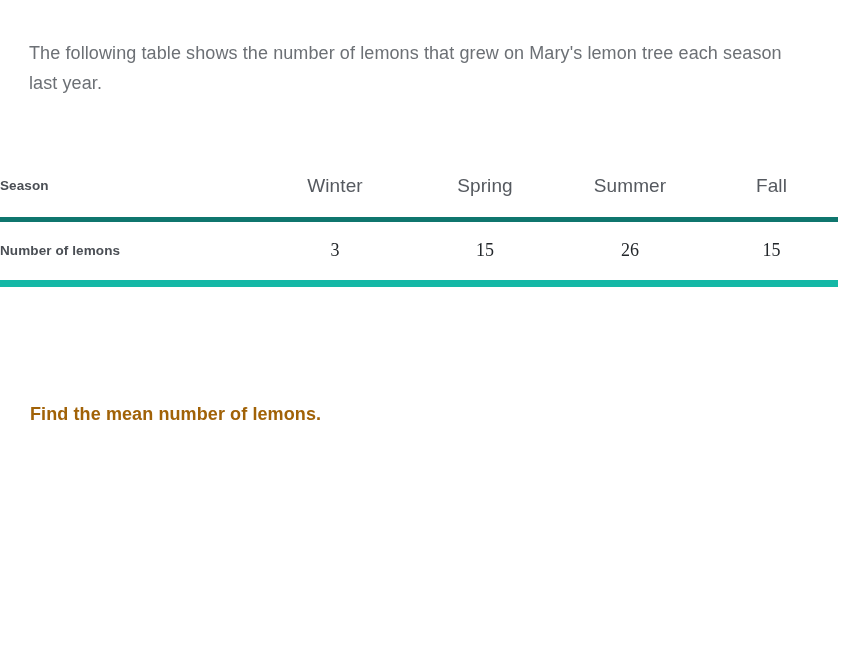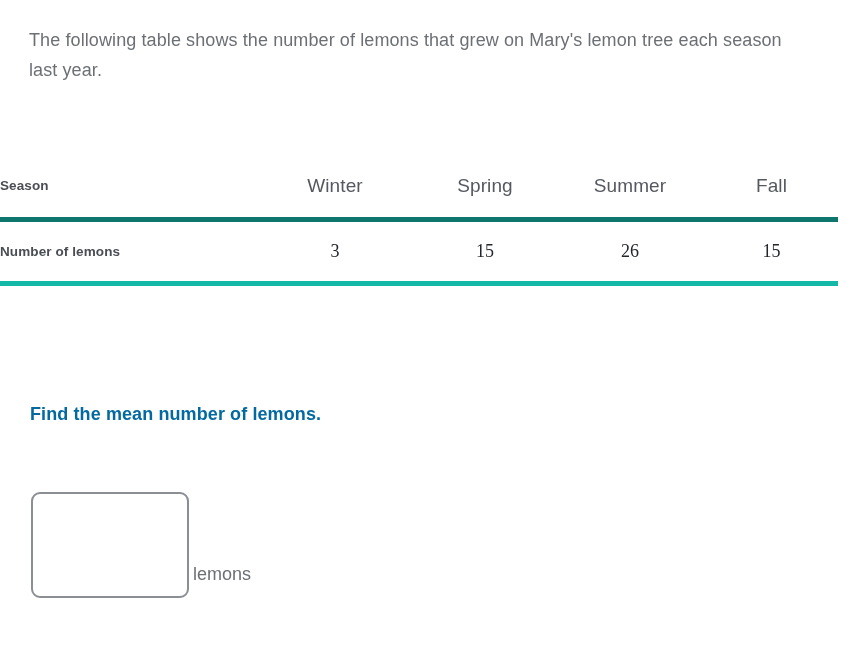--- a/index.html
+++ b/index.html
@@ -23,21 +23,21 @@
     top: 0;
     width: 853px;
     height: 650px;
     box-sizing: border-box;
   }
 
   
   .intro {
     position: absolute;
     left: 29px;
-    top: 7px;
+    top: 20px;
     width: 770px;
     font-size: 18px;
     line-height: 30px;
     color: #6c7075;
     font-weight: 400;
     letter-spacing: 0.1px;
   }
 
   
   .table-wrap {
@@ -81,40 +81,40 @@
     text-align: center;
     font-family: "Liberation Serif", serif;
     font-size: 18px;
     color: #23272b;
   }
   .row-head th {
     border-bottom: 5px solid #0f766e;
     vertical-align: middle;
   }
   .row-body td {
-    border-bottom: 5px solid #14b8a6;
+    border-bottom: 7px solid #14b8a6;
     vertical-align: middle;
   }
 
   
   col.c-label  { width: 255px; }
   col.c-winter { width: 160px; }
   col.c-spring { width: 140px; }
   col.c-summer { width: 150px; }
   col.c-fall   { width: 133px; }
 
   
   .prompt {
     position: absolute;
     left: 30px;
     top: 383px;
     font-size: 18px;
     line-height: 26px;
     font-weight: 700;
-    color: #0369a1;
+    color: #a16207;
     letter-spacing: 0.1px;
   }
 
   
   .answer-area {
     position: absolute;
     left: 31px;
     top: 492px;
     display: flex;
     align-items: flex-end;
@@ -174,18 +174,14 @@
           <td class="td-value">15</td>
           <td class="td-value">26</td>
           <td class="td-value">15</td>
         </tr>
       </tbody>
     </table>
   </div>
 
   <p class="prompt">Find the mean number of lemons.</p>
 
-  <div class="answer-area">
-    <input class="answer-box" type="text" placeholder="" style="">
-    <span class="unit-label">lemons</span>
-  </div>
 
 </div>
 
 </body></html>

